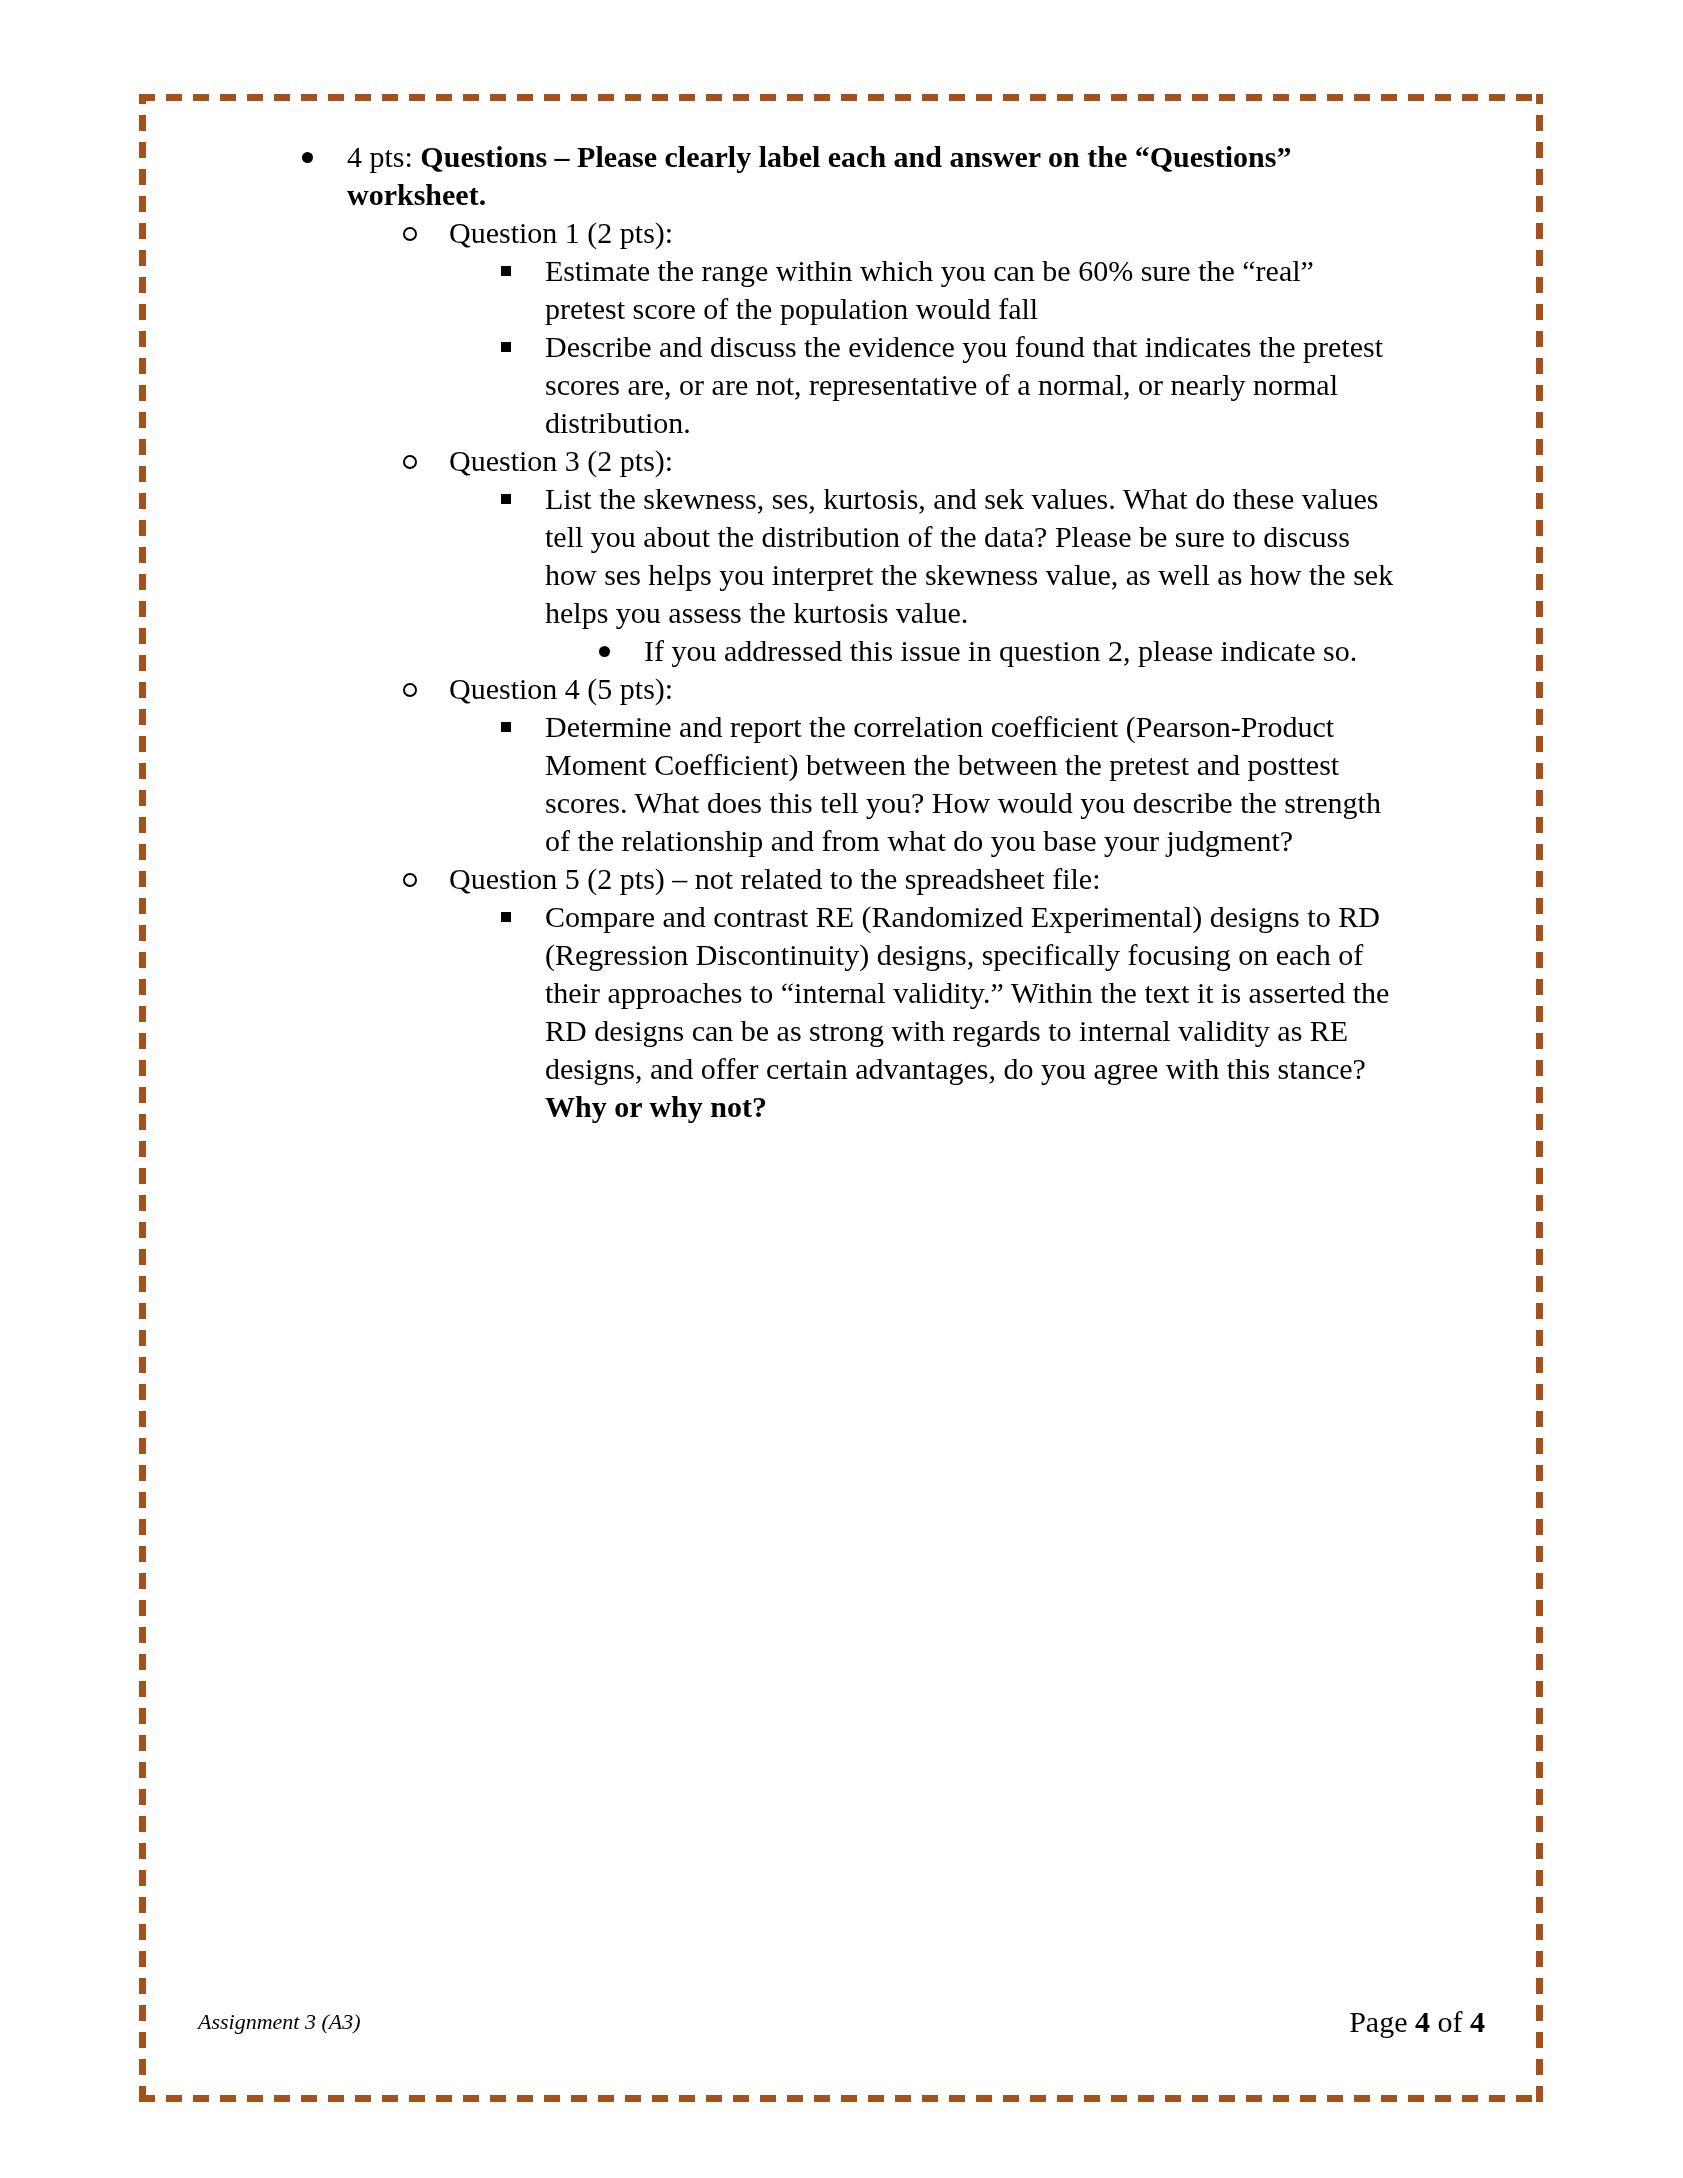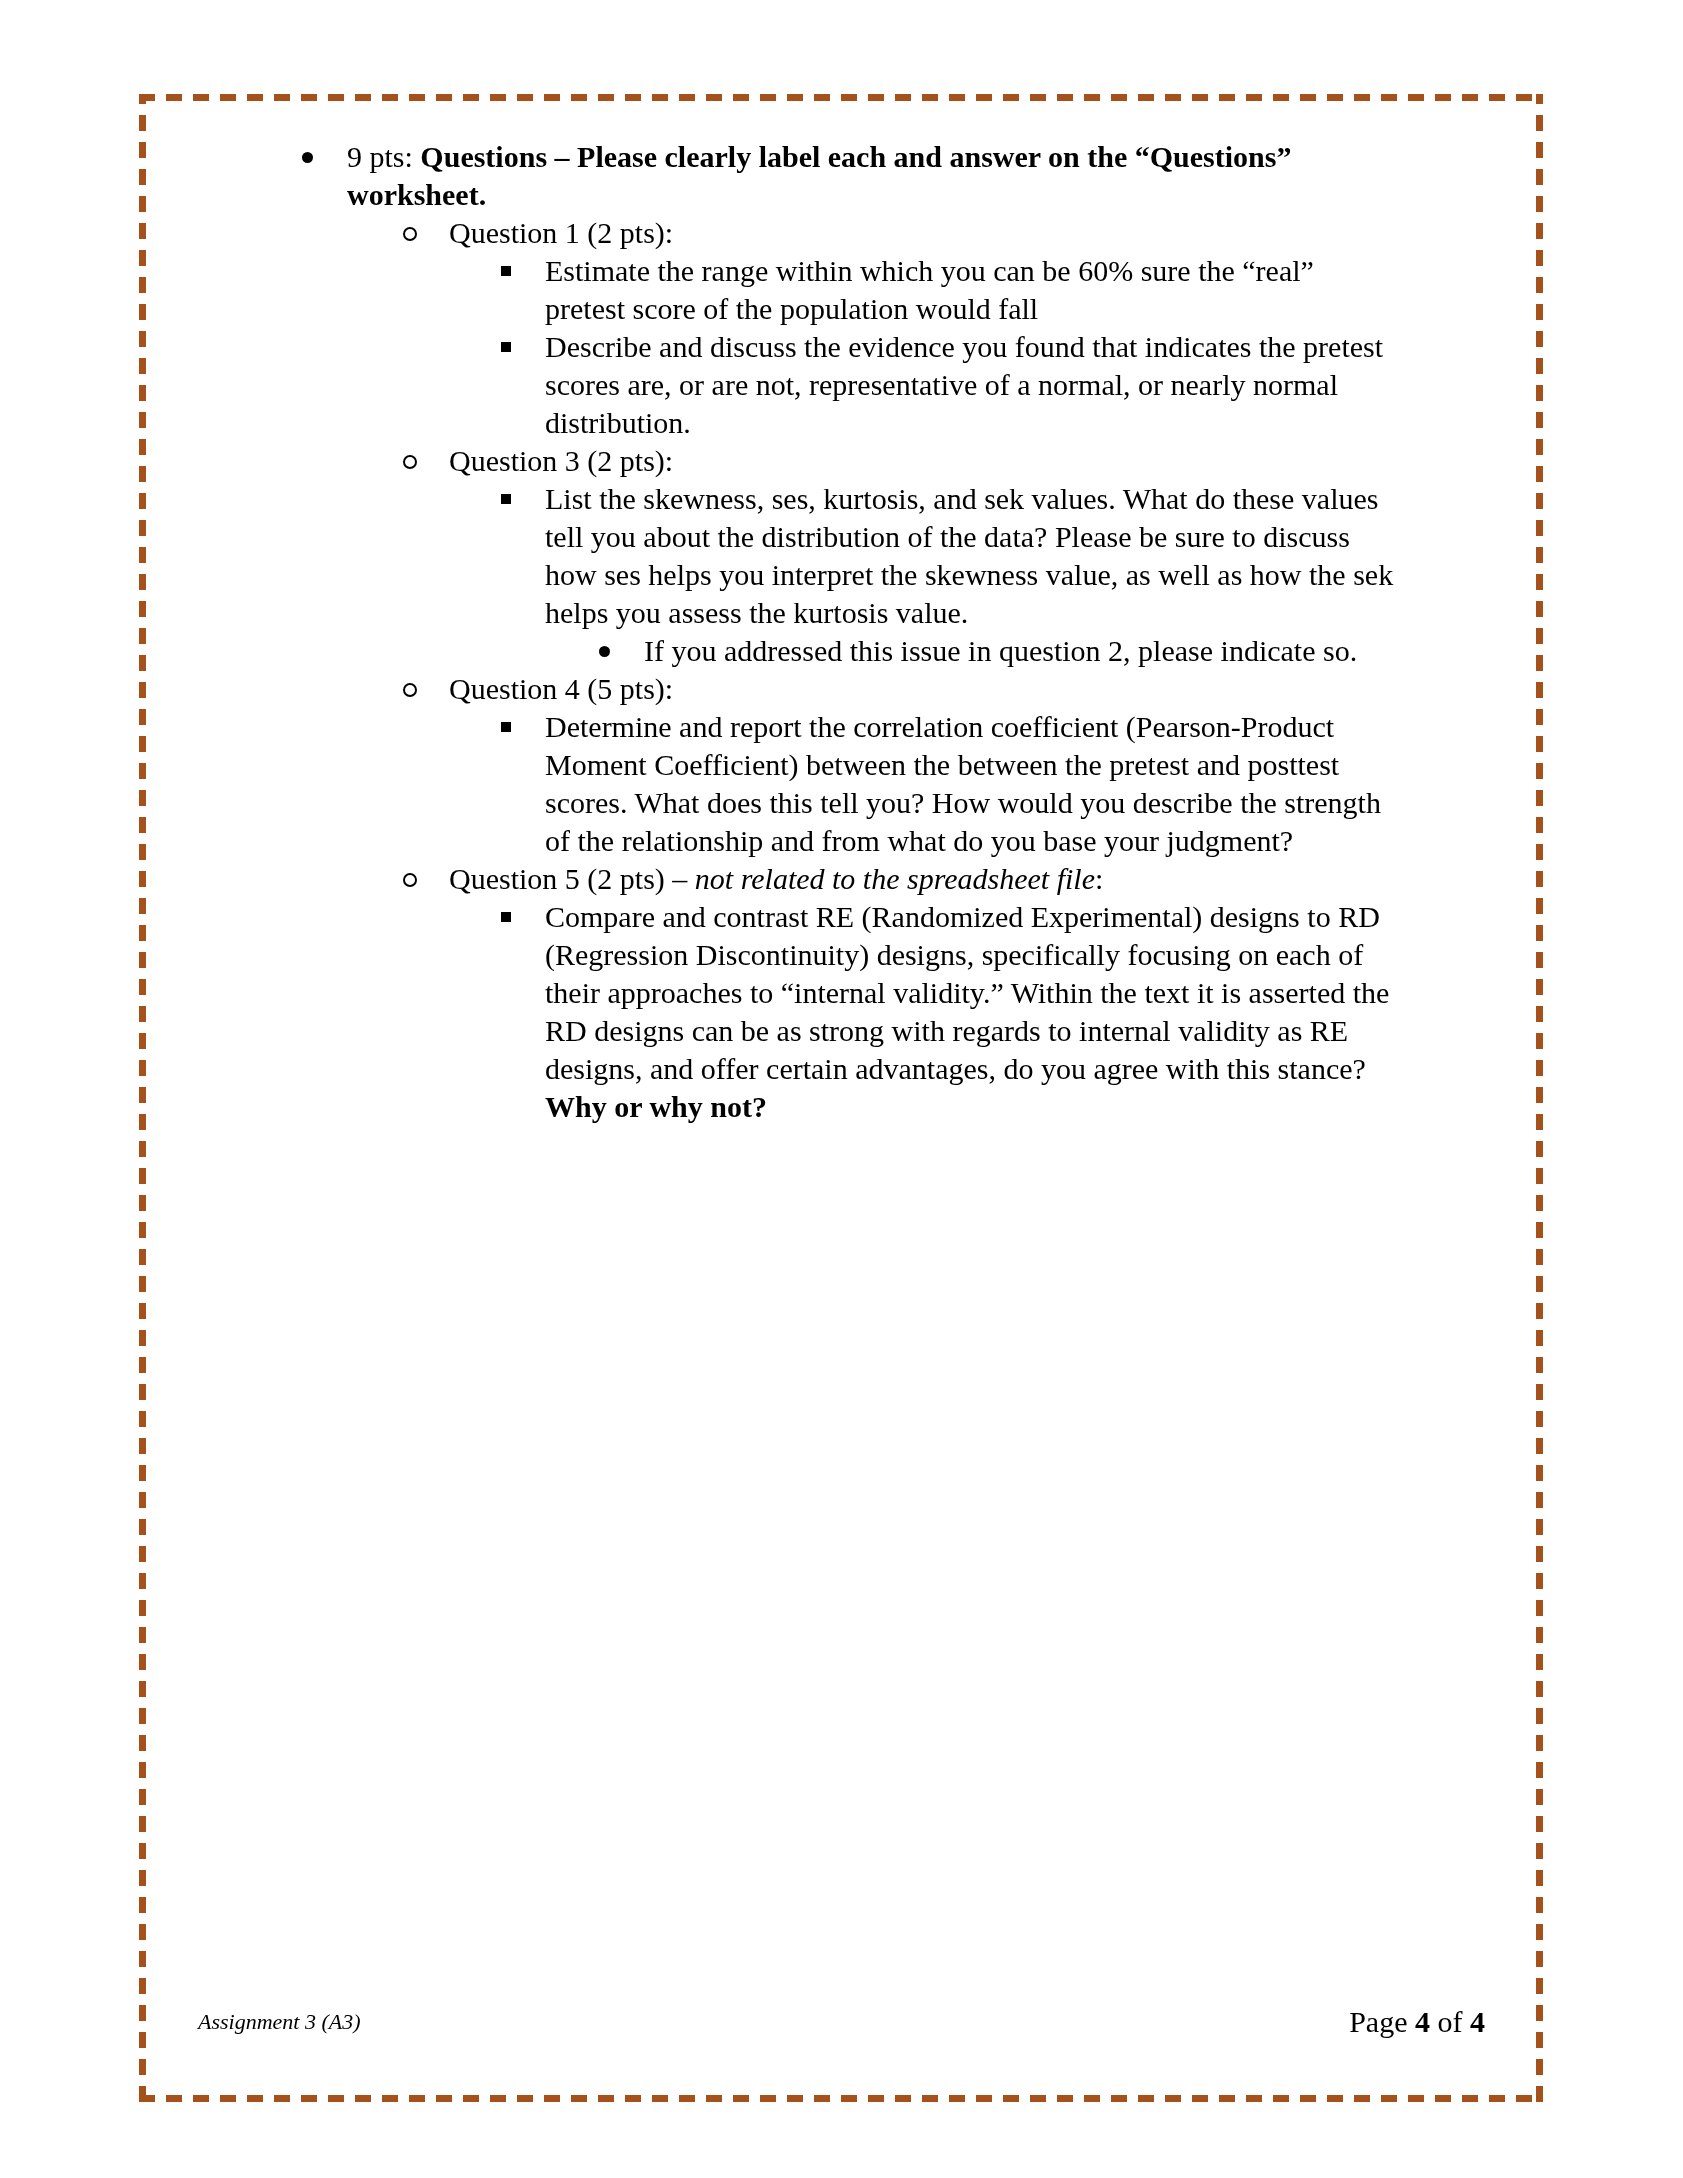--- a/index.html
+++ b/index.html
@@ -35,21 +35,21 @@
   .item { position: relative; white-space: pre-wrap; }
   .level-1 { margin-left: 208px; width: 1119px; }
   .level-2 { margin-left: 310px; width: 1049px; }
   .level-3 { margin-left: 406px; width: 921px; }
   .level-4 { margin-left: 505px; width: 837px; }
   .marker { position: absolute; display: block; }
   .marker.disc   { left: -45px; top: 14px; width: 11px; height: 11px; background: #000; border-radius: 50%; }
   .marker.circle { left: -46px; top: 13px; width: 10px; height: 10px; border: 2px solid #000; border-radius: 50%; background: transparent; }
   .marker.square { left: -44px; top: 14px; width: 10px; height: 10px; background: #000; }
   .b { font-weight: bold; }
-  .i { font-style: italic; }
+  .i { }
 
   
   .footer-left {
     position: absolute; left: 198px; top: 2003px;
     font-size: 22px; line-height: 38px; font-style: italic;
   }
   .footer-right {
     position: absolute; right: 198px; top: 2003px;
     font-size: 30px; line-height: 38px; text-align: right; margin-left: 8px;
   }
@@ -58,21 +58,21 @@
 <body style="background: rgb(255, 255, 255);">
 
 <div class="page-border">
   <span class="edge top"></span>
   <span class="edge bottom"></span>
   <span class="edge left"></span>
   <span class="edge right"></span>
 </div>
 
 <div class="content">
-    <div class="item level-1"><span class="marker disc"></span><span>9 pts: </span><span class="b">Questions – Please clearly label each and answer on the “Questions”
+    <div class="item level-1"><span class="marker disc"></span><span>4 pts: </span><span class="b">Questions – Please clearly label each and answer on the “Questions”
 worksheet.</span></div>
     <div class="item level-2"><span class="marker circle"></span><span>Question 1 (2 pts):</span></div>
     <div class="item level-3"><span class="marker square"></span><span>Estimate the range within which you can be 60% sure the “real”
 pretest score of the population would fall</span></div>
     <div class="item level-3"><span class="marker square"></span><span>Describe and discuss the evidence you found that indicates the pretest
 scores are, or are not, representative of a normal, or nearly normal
 distribution.</span></div>
     <div class="item level-2"><span class="marker circle"></span><span>Question 3 (2 pts):</span></div>
     <div class="item level-3"><span class="marker square"></span><span>List the skewness, ses, kurtosis, and sek values. What do these values
 tell you about the distribution of the data? Please be sure to discuss

